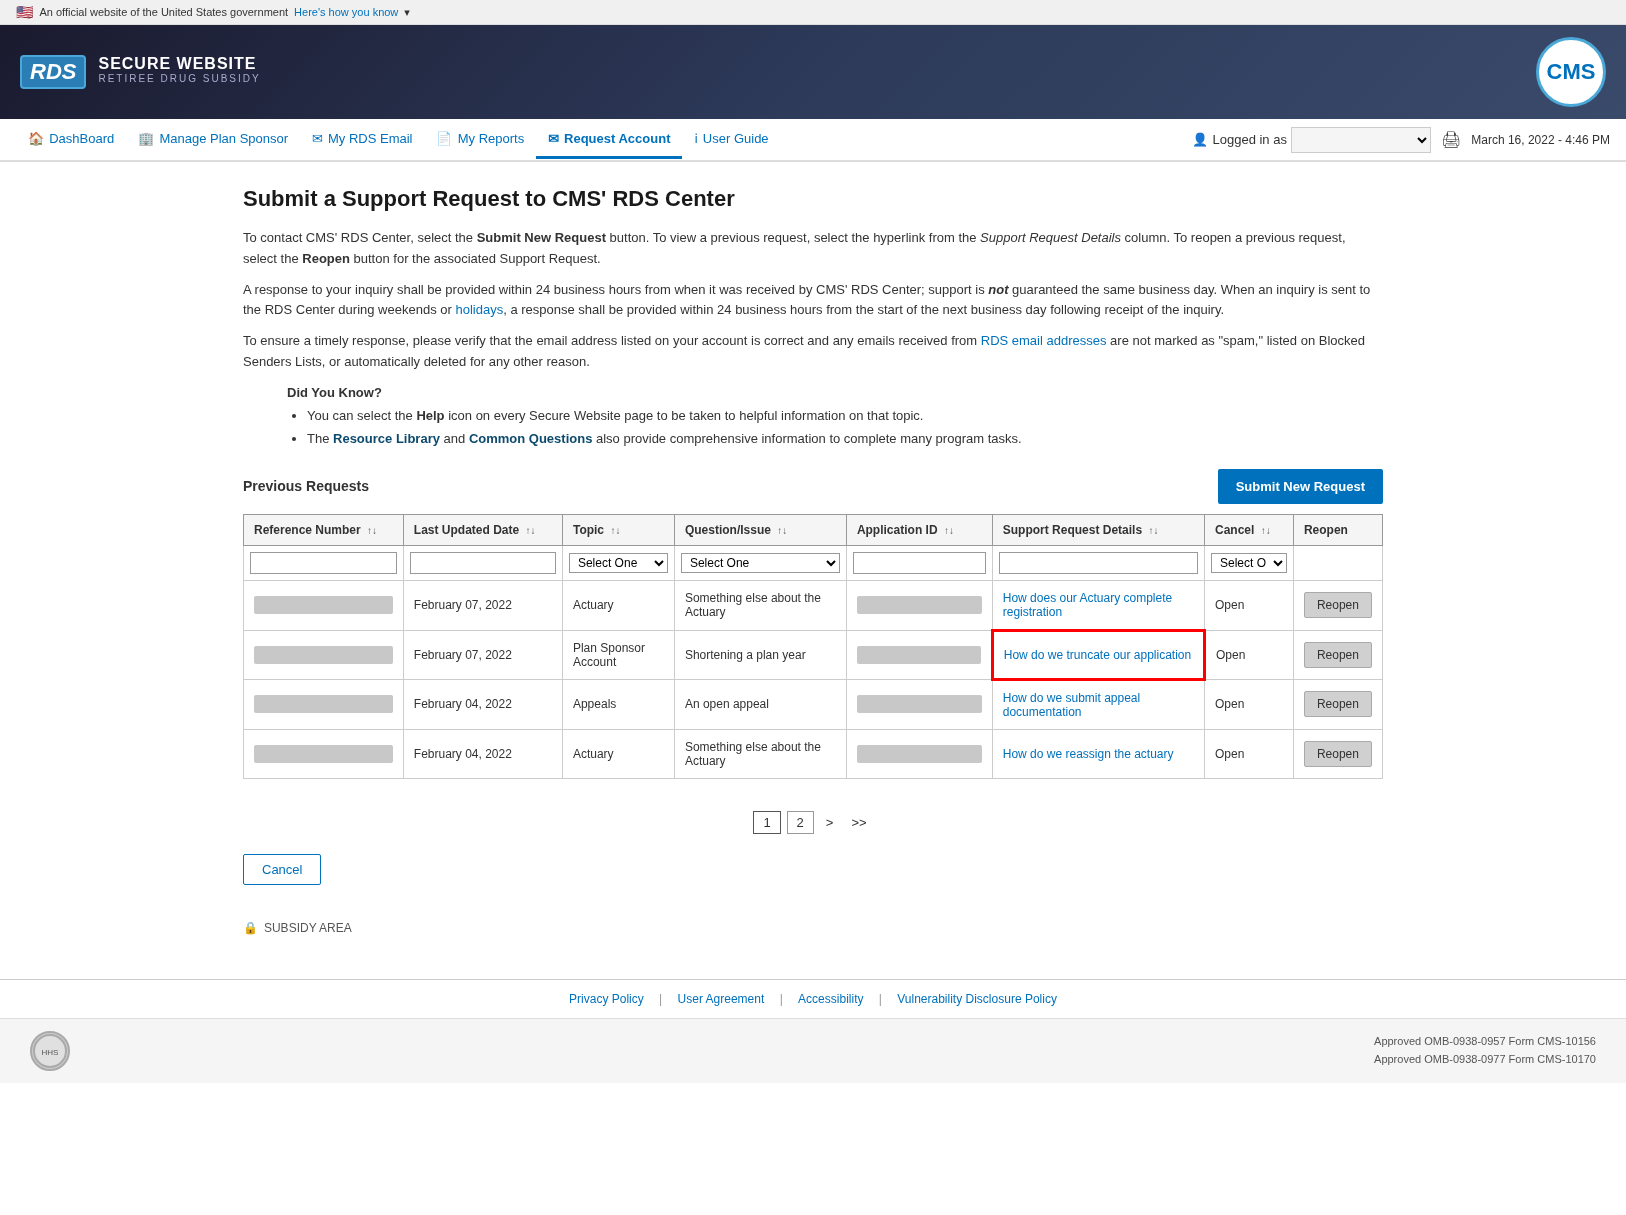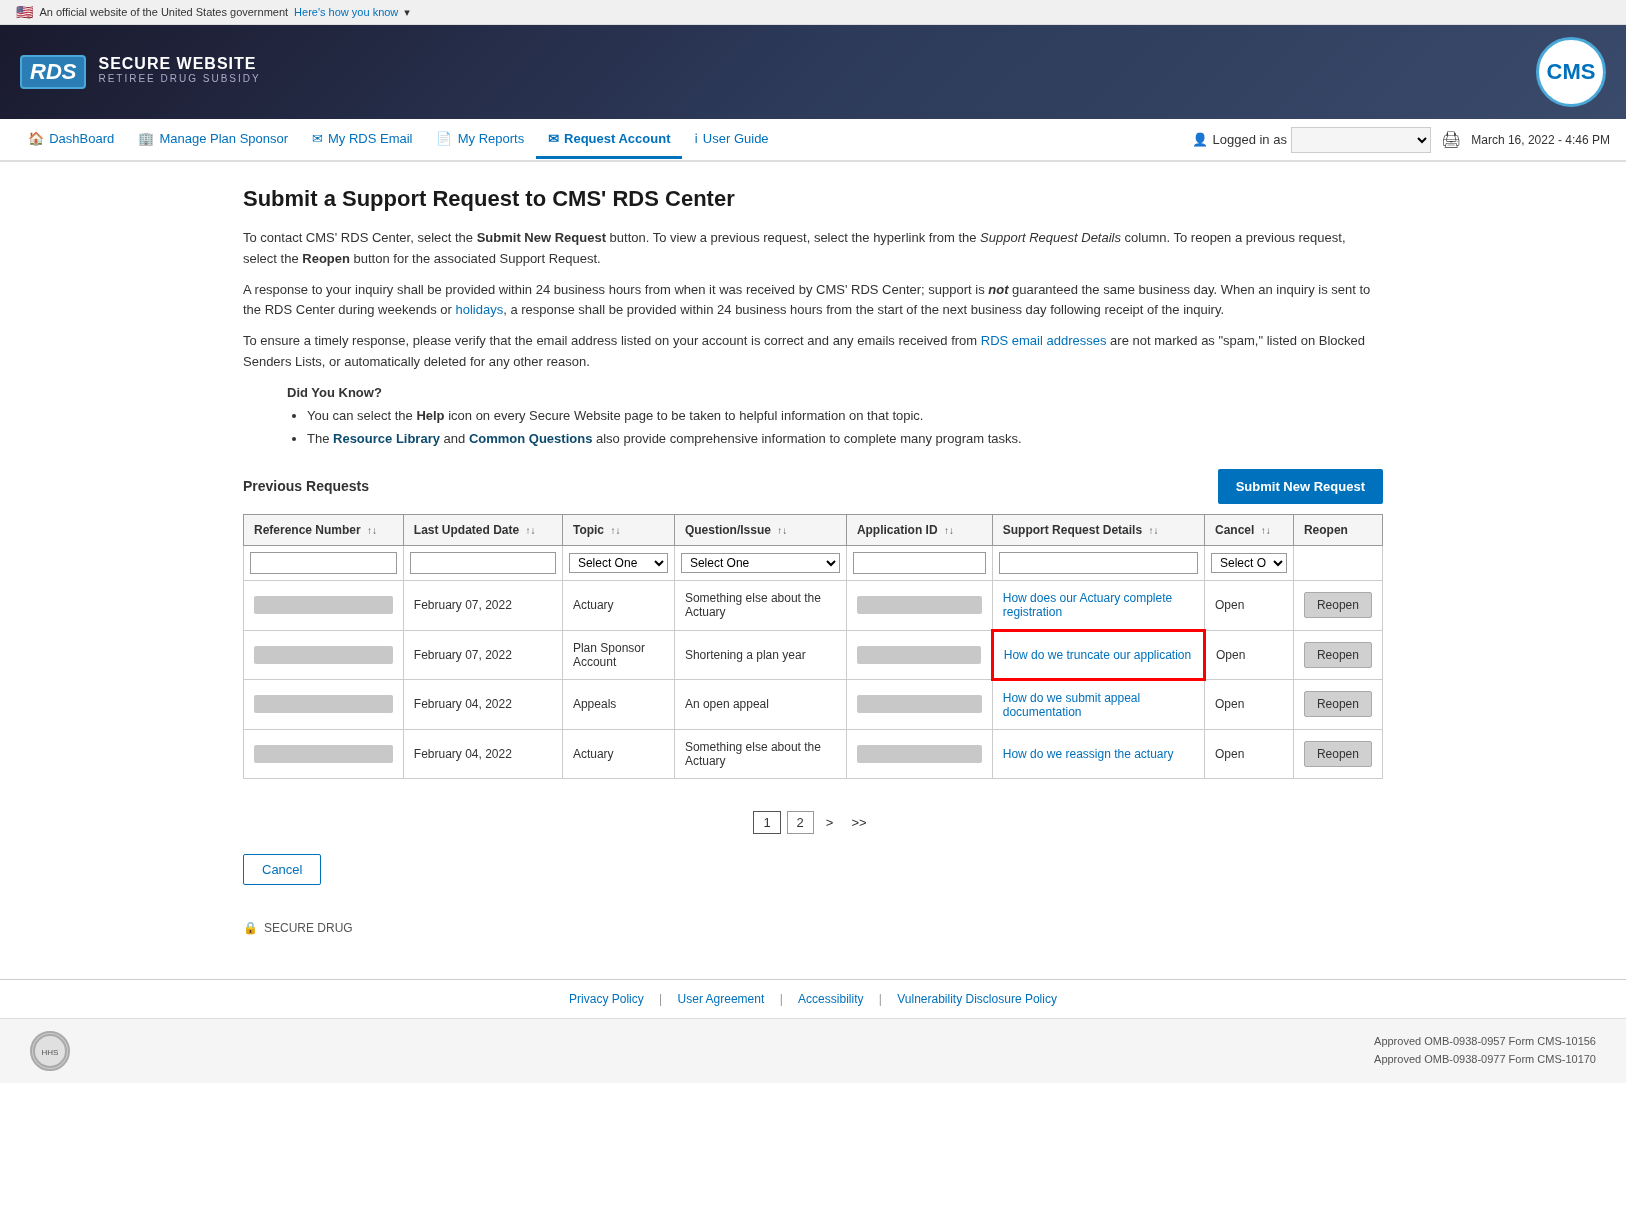--- a/index.html
+++ b/index.html
@@ -547,21 +547,21 @@
     <span class="page-nav">&gt;</span>
     <span class="page-nav">&gt;&gt;</span>
   </div>
 
   
   <button class="btn-cancel">Cancel</button>
 
   
   <div class="secure-area">
     <span>🔒</span>
-    <span>SECURE DRUG</span>
+    <span>SUBSIDY AREA</span>
   </div>
 
 </div>
 
 <div class="footer-links">
   <a>Privacy Policy</a>
   <span class="sep">|</span>
   <a>User Agreement</a>
   <span class="sep">|</span>
   <a>Accessibility</a>

